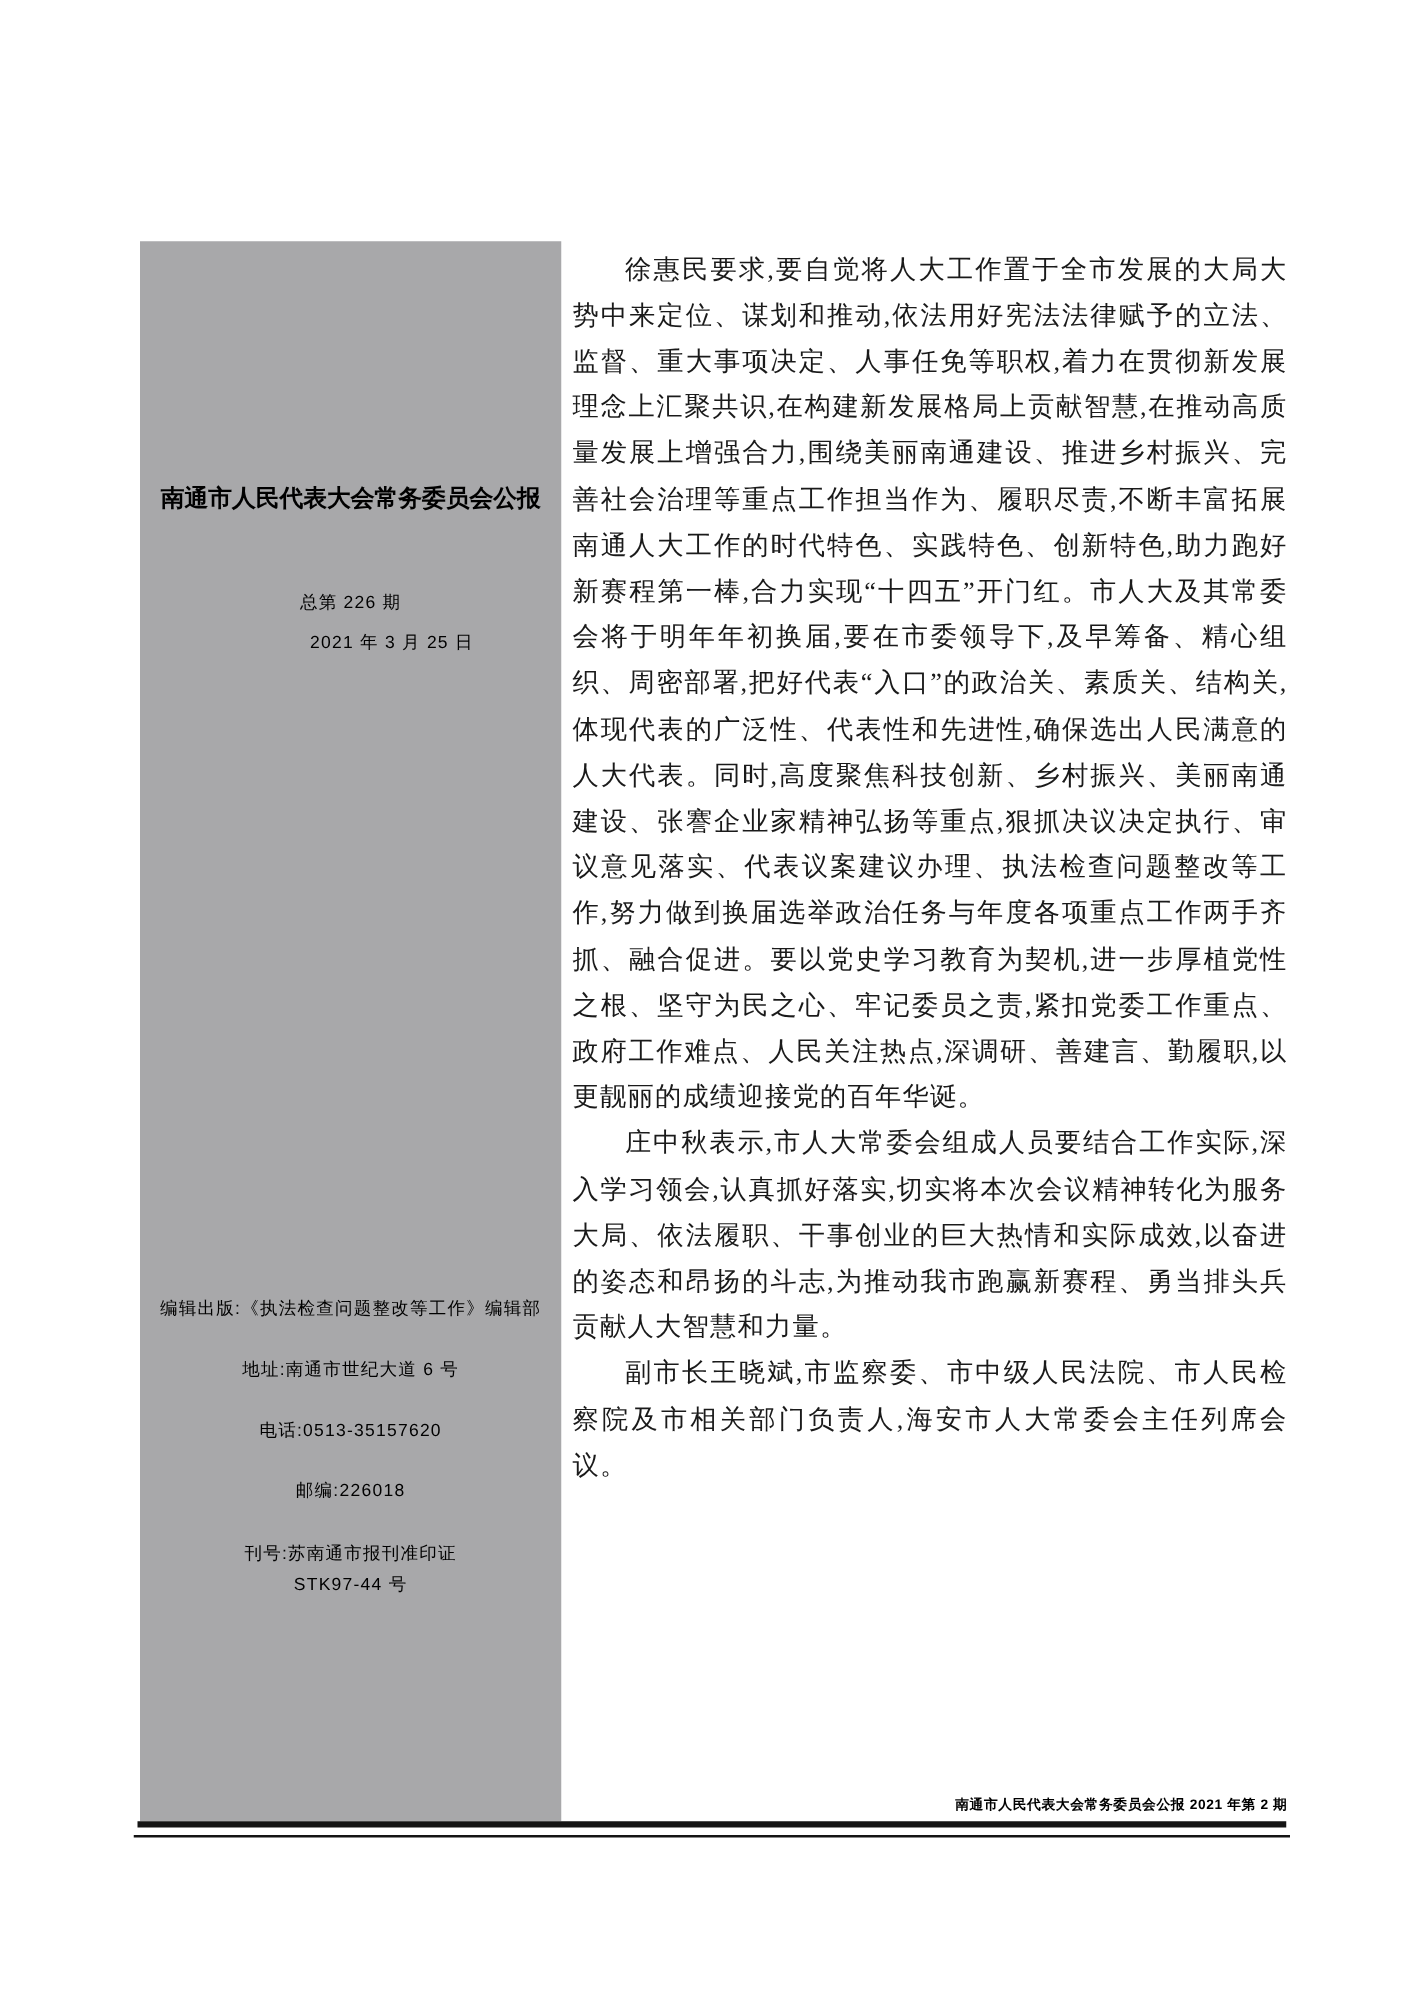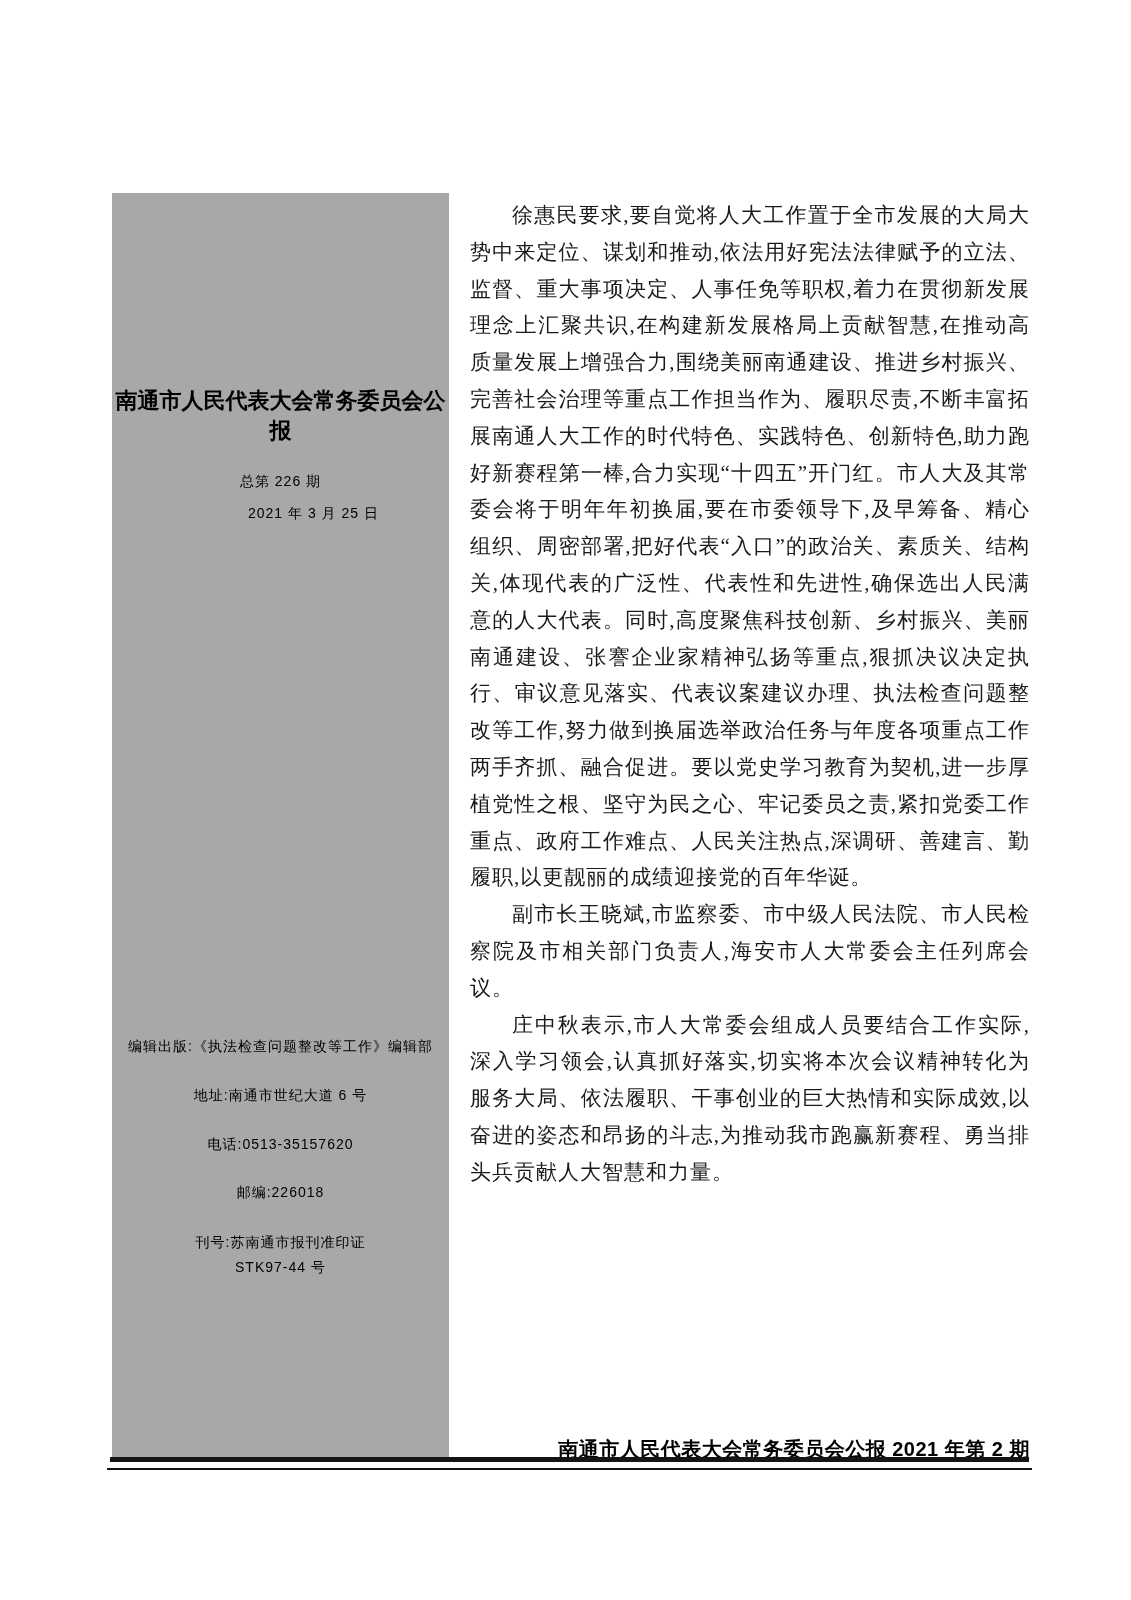--- a/index.html
+++ b/index.html
@@ -26,21 +26,21 @@
     height: 1264px;
     background: #a8a8aa;
   }
   .sidebar-title {
     position: absolute;
     top: 193px;
     left: 0;
     width: 100%;
     margin: 0;
     text-align: center;
-    font-size: 22px;
+    font-size: 19px;
     font-weight: bold;
     letter-spacing: 0px;
     color: #000;
   }
   .side-line {
     position: absolute;
     left: 0;
     width: 100%;
     text-align: center;
     font-size: 14px;
@@ -68,31 +68,30 @@
     letter-spacing: 1px;
     color: #1a1a1a;
     text-align: justify;
   }
   .article p {
     margin: 0;
     padding: 0;
   }
   .article p.indent {
     text-indent: 2em;
-    margin-left: 12px;
   }
 
   
   .footer-caption {
     position: absolute;
     left: 458px;
     top: 1436px;
     width: 572px;
     text-align: right;
-    font-size: 20px;
+    font-size: 11px;
     font-weight: bold;
     letter-spacing: 0.5px;
     color: #000;
   }
   .rule {
     position: absolute;
     background: #141414;
   }
   .rule-thick {
     left: 110px;
@@ -119,22 +118,22 @@
     <div class="side-line publisher">编辑出版:《执法检查问题整改等工作》编辑部</div>
     <div class="side-line address">地址:南通市世纪大道 6 号</div>
     <div class="side-line phone">电话:0513-35157620</div>
     <div class="side-line postcode">邮编:226018</div>
     <div class="side-line license1">刊号:苏南通市报刊准印证</div>
     <div class="side-line license2">STK97-44 号</div>
   </aside>
 
   <main class="article">
     <p class="indent">徐惠民要求,要自觉将人大工作置于全市发展的大局大势中来定位、谋划和推动,依法用好宪法法律赋予的立法、监督、重大事项决定、人事任免等职权,着力在贯彻新发展理念上汇聚共识,在构建新发展格局上贡献智慧,在推动高质量发展上增强合力,围绕美丽南通建设、推进乡村振兴、完善社会治理等重点工作担当作为、履职尽责,不断丰富拓展南通人大工作的时代特色、实践特色、创新特色,助力跑好新赛程第一棒,合力实现“十四五”开门红。市人大及其常委会将于明年年初换届,要在市委领导下,及早筹备、精心组织、周密部署,把好代表“入口”的政治关、素质关、结构关,体现代表的广泛性、代表性和先进性,确保选出人民满意的人大代表。同时,高度聚焦科技创新、乡村振兴、美丽南通建设、张謇企业家精神弘扬等重点,狠抓决议决定执行、审议意见落实、代表议案建议办理、执法检查问题整改等工作,努力做到换届选举政治任务与年度各项重点工作两手齐抓、融合促进。要以党史学习教育为契机,进一步厚植党性之根、坚守为民之心、牢记委员之责,紧扣党委工作重点、政府工作难点、人民关注热点,深调研、善建言、勤履职,以更靓丽的成绩迎接党的百年华诞。</p>
+    <p class="indent">庄中秋表示,市人大常委会组成人员要结合工作实际,深入学习领会,认真抓好落实,切实将本次会议精神转化为服务大局、依法履职、干事创业的巨大热情和实际成效,以奋进的姿态和昂扬的斗志,为推动我市跑赢新赛程、勇当排头兵贡献人大智慧和力量。</p>
     <p class="indent">副市长王晓斌,市监察委、市中级人民法院、市人民检察院及市相关部门负责人,海安市人大常委会主任列席会议。</p>
-    <p class="indent">庄中秋表示,市人大常委会组成人员要结合工作实际,深入学习领会,认真抓好落实,切实将本次会议精神转化为服务大局、依法履职、干事创业的巨大热情和实际成效,以奋进的姿态和昂扬的斗志,为推动我市跑赢新赛程、勇当排头兵贡献人大智慧和力量。</p>
   </main>
 
   <div class="footer-caption">南通市人民代表大会常务委员会公报 2021 年第 2 期</div>
 
   <div class="rule rule-thick"></div>
   <div class="rule rule-thin"></div>
 
 </div>
 
 </body></html>

